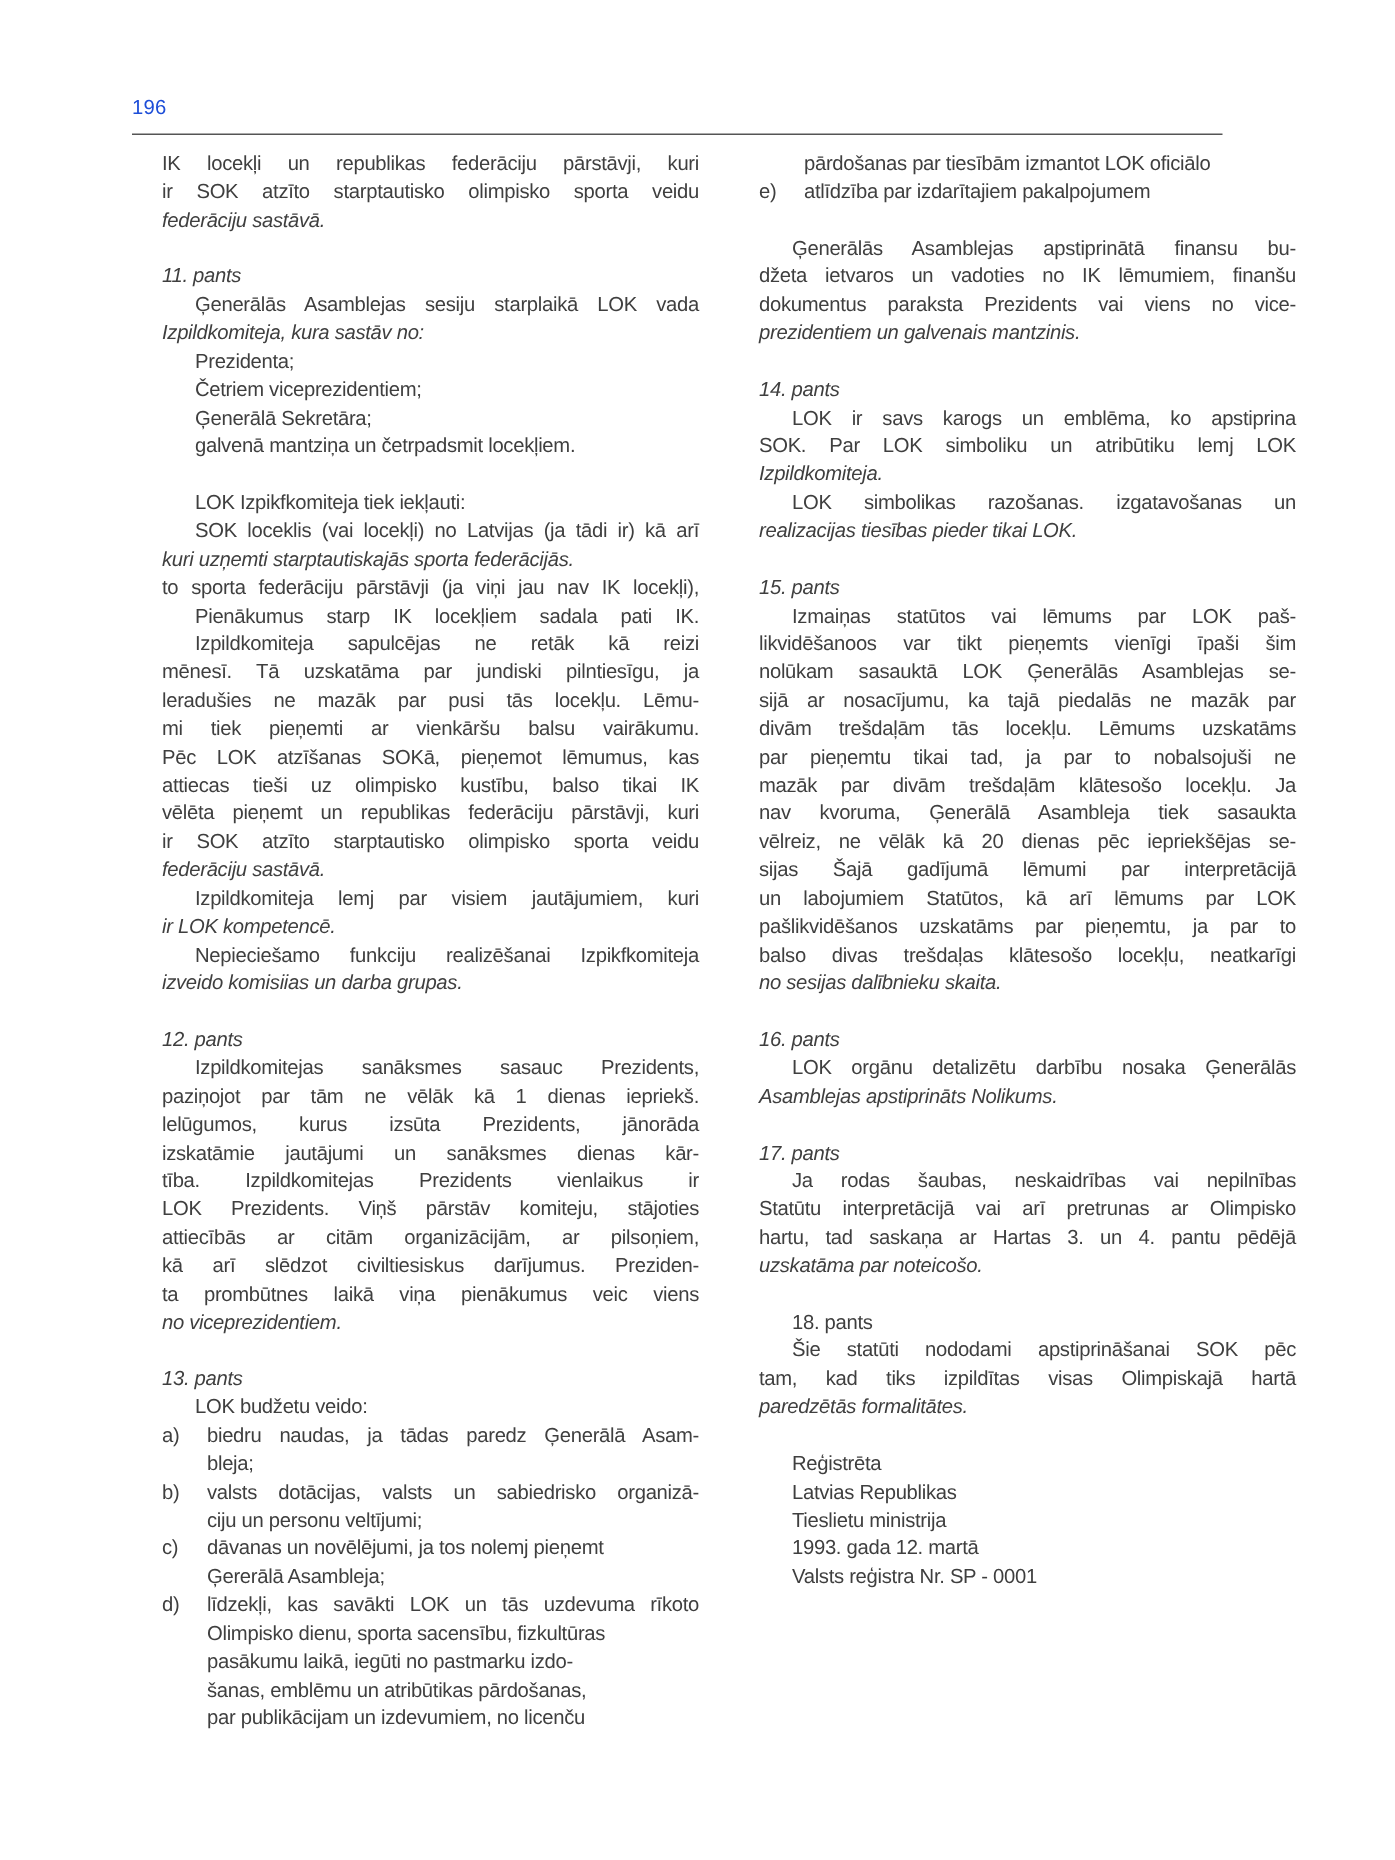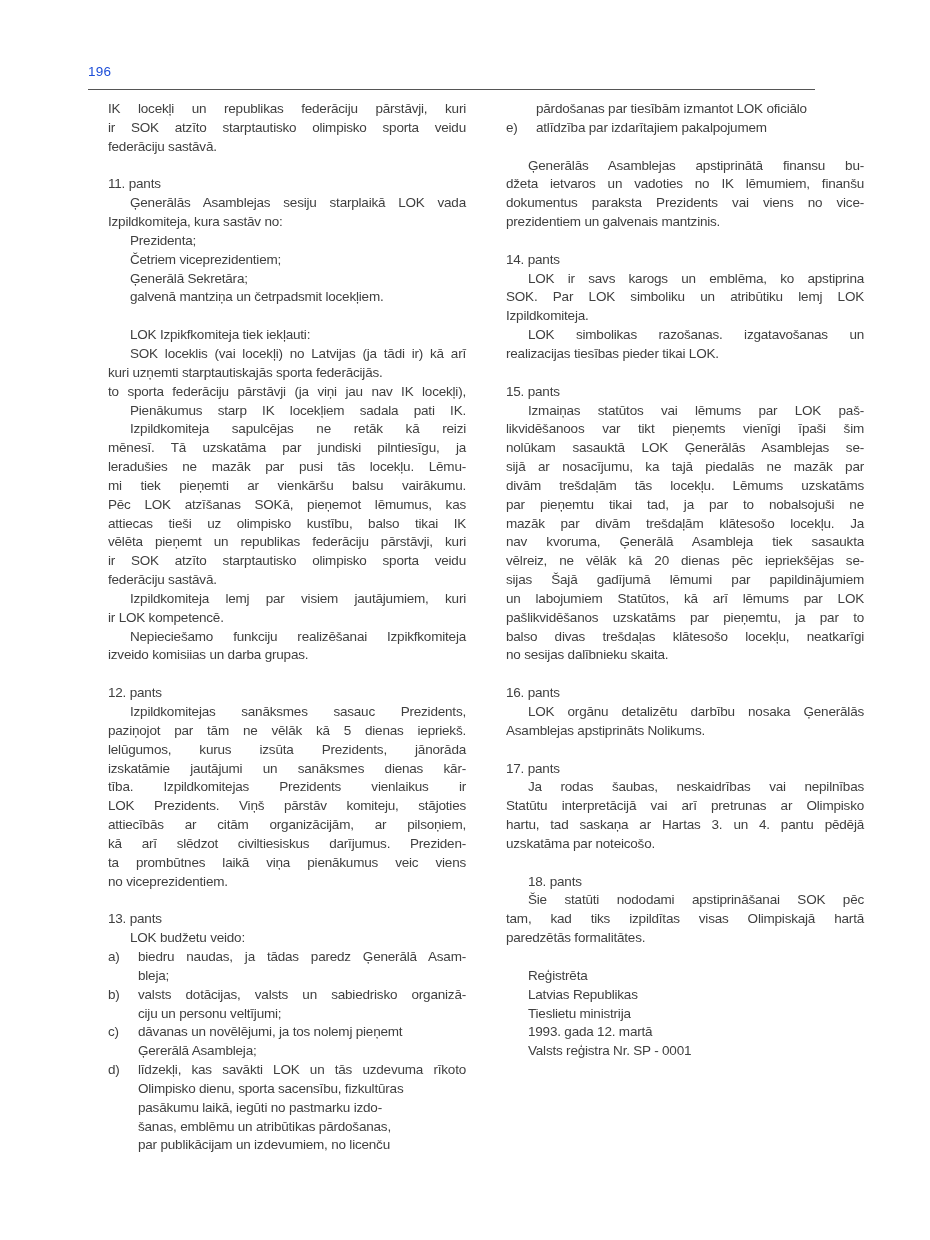--- a/index.html
+++ b/index.html
@@ -25,21 +25,21 @@
   }
   .col{width:358px;font-size:13.5px;letter-spacing:-0.2px;}
   .ln{position:relative;height:18.85px;line-height:18.85px;overflow:visible;}
   
   .j{text-align:justify;text-align-last:justify;}
   
   .i{text-align:justify;text-align-last:justify;text-indent:22px;}
   
   .n{text-indent:22px;white-space:nowrap;}
   
-  .p{white-space:nowrap;}
+  .p{white-space:nowrap;font-style:italic;}
   
   .m{padding-left:30px;}
   .m.jj{text-align:justify;text-align-last:justify;}
   .mk{position:absolute;left:0;top:0;}
   
   .c{padding-left:30px;white-space:nowrap;}
   .g{}
 </style>
 </head>
 <body>
@@ -75,21 +75,21 @@
         <div class="ln j">vēlēta pieņemt un republikas federāciju pārstāvji, kuri</div>
         <div class="ln j">ir SOK atzīto starptautisko olimpisko sporta veidu</div>
         <div class="ln p">federāciju sastāvā.</div>
         <div class="ln i">Izpildkomiteja lemj par visiem jautājumiem, kuri</div>
         <div class="ln p">ir LOK kompetencē.</div>
         <div class="ln i">Nepieciešamo funkciju realizēšanai Izpikfkomiteja</div>
         <div class="ln p">izveido komisiias un darba grupas.</div>
         <div class="ln g">&nbsp;</div>
         <div class="ln p">12. pants</div>
         <div class="ln i">Izpildkomitejas sanāksmes sasauc Prezidents,</div>
-        <div class="ln j">paziņojot par tām ne vēlāk kā 5 dienas iepriekš.</div>
+        <div class="ln j">paziņojot par tām ne vēlāk kā 1 dienas iepriekš.</div>
         <div class="ln j">lelūgumos, kurus izsūta Prezidents, jānorāda</div>
         <div class="ln j">izskatāmie jautājumi un sanāksmes dienas kār-</div>
         <div class="ln j">tība. Izpildkomitejas Prezidents vienlaikus ir</div>
         <div class="ln j">LOK Prezidents. Viņš pārstāv komiteju, stājoties</div>
         <div class="ln j">attiecībās ar citām organizācijām, ar pilsoņiem,</div>
         <div class="ln j">kā arī slēdzot civiltiesiskus darījumus. Preziden-</div>
         <div class="ln j">ta prombūtnes laikā viņa pienākumus veic viens</div>
         <div class="ln p">no viceprezidentiem.</div>
         <div class="ln g">&nbsp;</div>
         <div class="ln p">13. pants</div>
@@ -125,21 +125,21 @@
         <div class="ln p">15. pants</div>
         <div class="ln i">Izmaiņas statūtos vai lēmums par LOK paš-</div>
         <div class="ln j">likvidēšanoos var tikt pieņemts vienīgi īpaši šim</div>
         <div class="ln j">nolūkam sasauktā LOK Ģenerālās Asamblejas se-</div>
         <div class="ln j">sijā ar nosacījumu, ka tajā piedalās ne mazāk par</div>
         <div class="ln j">divām trešdaļām tās locekļu. Lēmums uzskatāms</div>
         <div class="ln j">par pieņemtu tikai tad, ja par to nobalsojuši ne</div>
         <div class="ln j">mazāk par divām trešdaļām klātesošo locekļu. Ja</div>
         <div class="ln j">nav kvoruma, Ģenerālā Asambleja tiek sasaukta</div>
         <div class="ln j">vēlreiz, ne vēlāk kā 20 dienas pēc iepriekšējas se-</div>
-        <div class="ln j">sijas Šajā gadījumā lēmumi par papildinājumiem</div>
+        <div class="ln j">sijas Šajā gadījumā lēmumi par interpretācijā</div>
         <div class="ln j">un labojumiem Statūtos, kā arī lēmums par LOK</div>
         <div class="ln j">pašlikvidēšanos uzskatāms par pieņemtu, ja par to</div>
         <div class="ln j">balso divas trešdaļas klātesošo locekļu, neatkarīgi</div>
         <div class="ln p">no sesijas dalībnieku skaita.</div>
         <div class="ln g">&nbsp;</div>
         <div class="ln p">16. pants</div>
         <div class="ln i">LOK orgānu detalizētu darbību nosaka Ģenerālās</div>
         <div class="ln p">Asamblejas apstiprināts Nolikums.</div>
         <div class="ln g">&nbsp;</div>
         <div class="ln p">17. pants</div>

